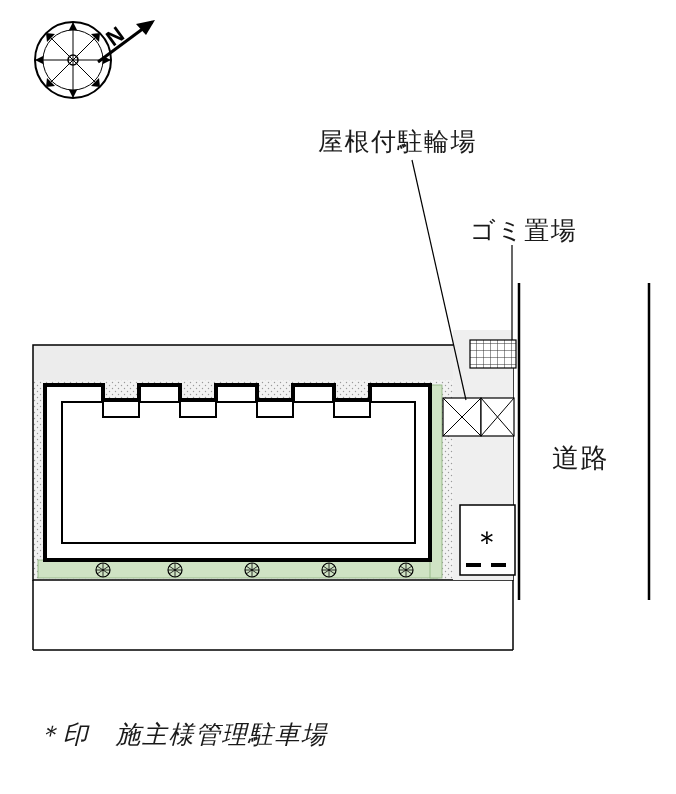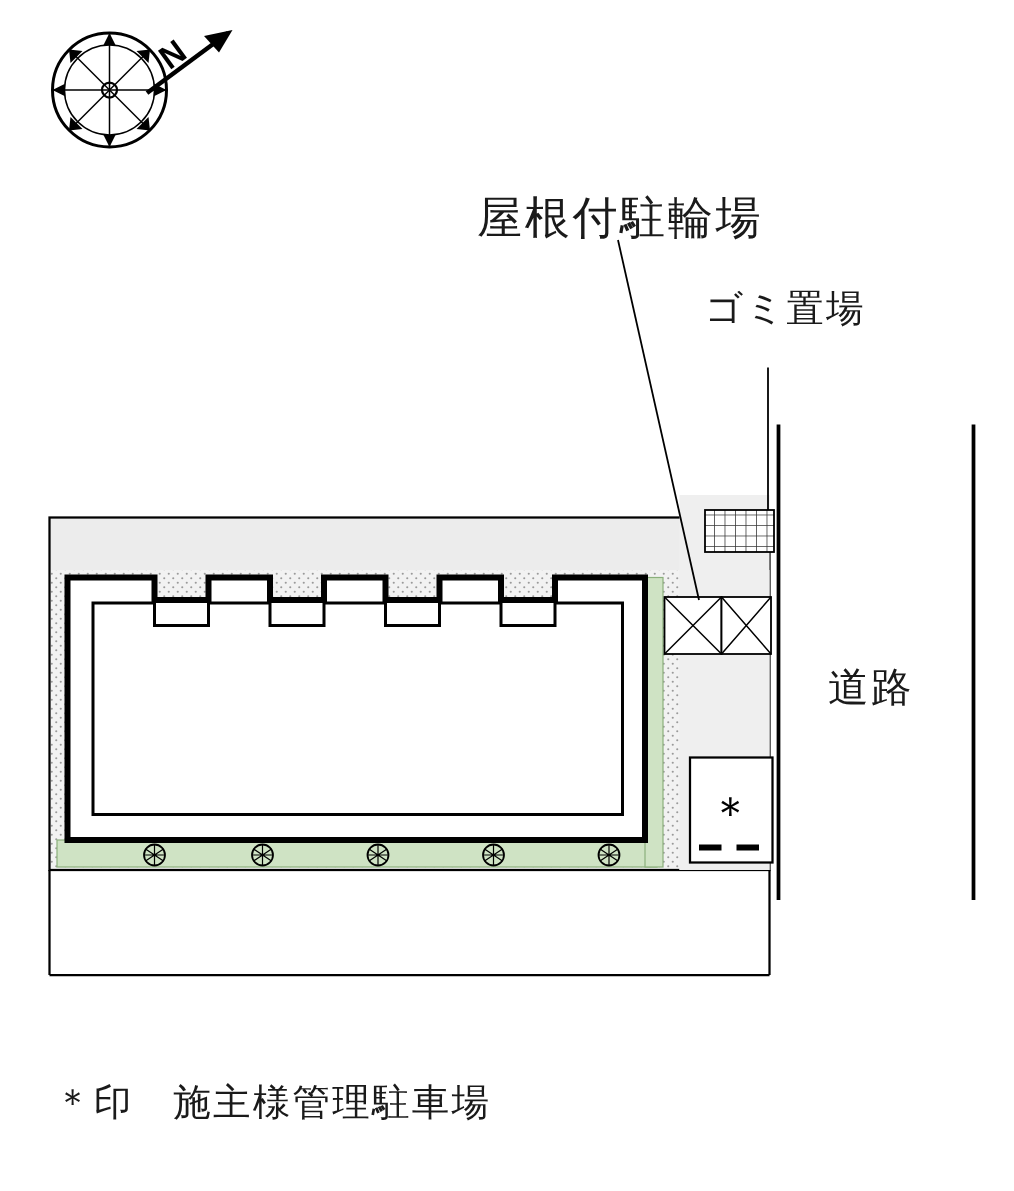--- a/index.html
+++ b/index.html
@@ -25,36 +25,37 @@
   .label {
     position: absolute;
     white-space: nowrap;
     font-family: "Liberation Sans", sans-serif;
     color: #1a1a1a;
     letter-spacing: 0.06em;
   }
   #label-bike {
     left: 318px;
     top: 125px;
-    font-size: 30px;
+    font-size: 25px;
   }
   #label-trash {
     left: 470px;
-    top: 189px;
+    top: 214px;
     font-size: 25px;
   }
   #label-road {
     left: 552px;
     top: 440px;
     font-size: 27px;
   }
   #label-legend {
     left: 36px;
     top: 718px;
     font-size: 25px;
+    font-style: italic;
   }
 </style>
 </head>
 <body>
 
 <svg id="site-plan" viewBox="0 0 676 794" xmlns="http://www.w3.org/2000/svg">
   <defs>
     <pattern id="dots" width="6" height="6" patternUnits="userSpaceOnUse">
       <rect width="6" height="6" fill="#f2f2f2"></rect>
       <circle cx="1.5" cy="1.5" r="0.7" fill="#9a9a9a"></circle>

